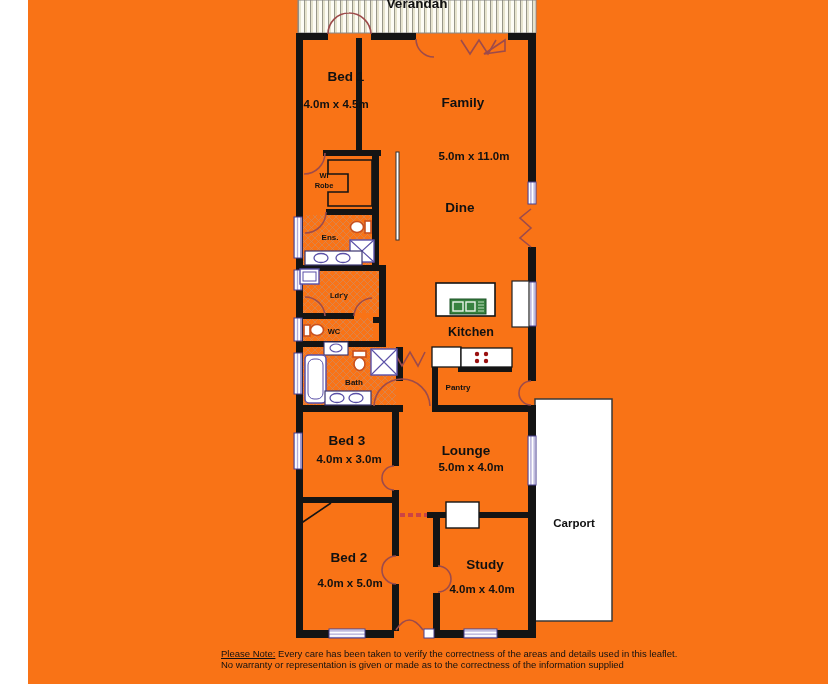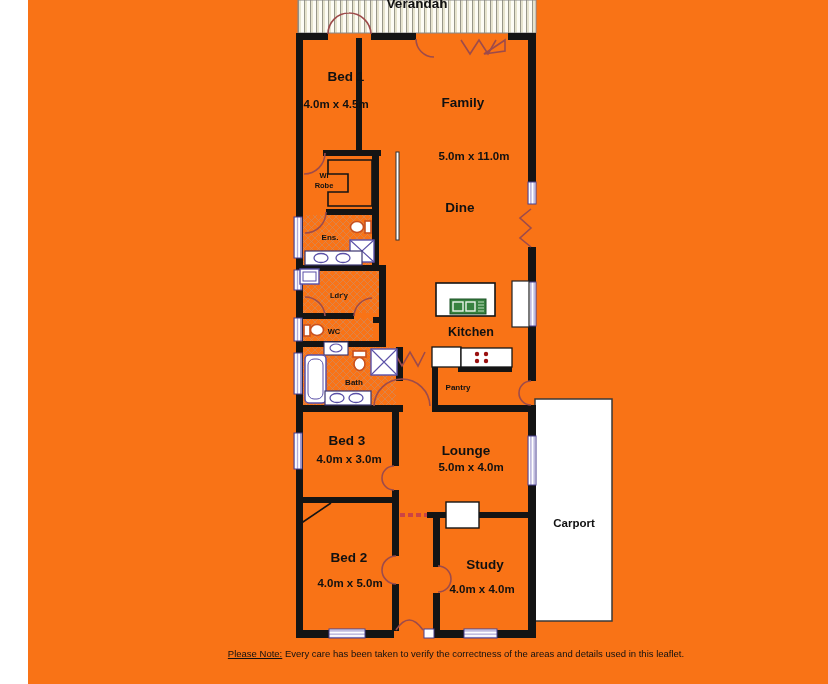--- a/index.html
+++ b/index.html
@@ -6,21 +6,21 @@
   .page{position:relative;width:828px;height:684px;background:#f97316;overflow:hidden;
         font-family:"Liberation Sans", sans-serif;margin-left:28px;}
   .plan-svg{position:absolute;left:0;top:0;}
   .room-name{font:bold 13.5px "Liberation Sans",sans-serif;fill:#111;}
   .room-dims{font:bold 11.5px "Liberation Sans",sans-serif;fill:#111;}
   .small-label{font:bold 8px "Liberation Sans",sans-serif;fill:#111;}
   .tiny-label{font:bold 7.5px "Liberation Sans",sans-serif;fill:#111;}
   .mid-label{font:bold 12.5px "Liberation Sans",sans-serif;fill:#111;}
   .carport-label{font:bold 11.5px "Liberation Sans",sans-serif;fill:#111;}
   .disclaimer{position:absolute;left:193px;top:648px;width:470px;
-              font-size:9.5px;line-height:11.2px;color:#111;text-align:center;}
+              font-size:9.5px;line-height:11.2px;color:#111;}
   .disclaimer .note{text-decoration:underline;}
 </style>
 </head>
 <body>
 
 <div class="page">
 
 <svg class="plan-svg" width="828" height="684" viewBox="0 0 828 684">
   <defs>
     <pattern id="deck" width="6" height="8" patternUnits="userSpaceOnUse">
@@ -234,15 +234,16 @@
     <text class="room-name" x="321" y="562">Bed 2</text>
     <text class="room-dims" x="322" y="587">4.0m x 5.0m</text>
     <text class="room-name" x="457" y="569">Study</text>
     <text class="room-dims" x="454" y="593">4.0m x 4.0m</text>
     <text class="carport-label" x="546" y="527">Carport</text>
   </g>
 </svg>
 
 <div class="disclaimer">
   <div><span class="note">Please Note:</span><span>  Every care has been taken to verify the correctness of the areas and details used in this leaflet.</span></div>
+  <div>No warranty or representation is given or made as to the correctness of the information supplied</div>
 </div>
 
 </div>
 
 </body></html>

